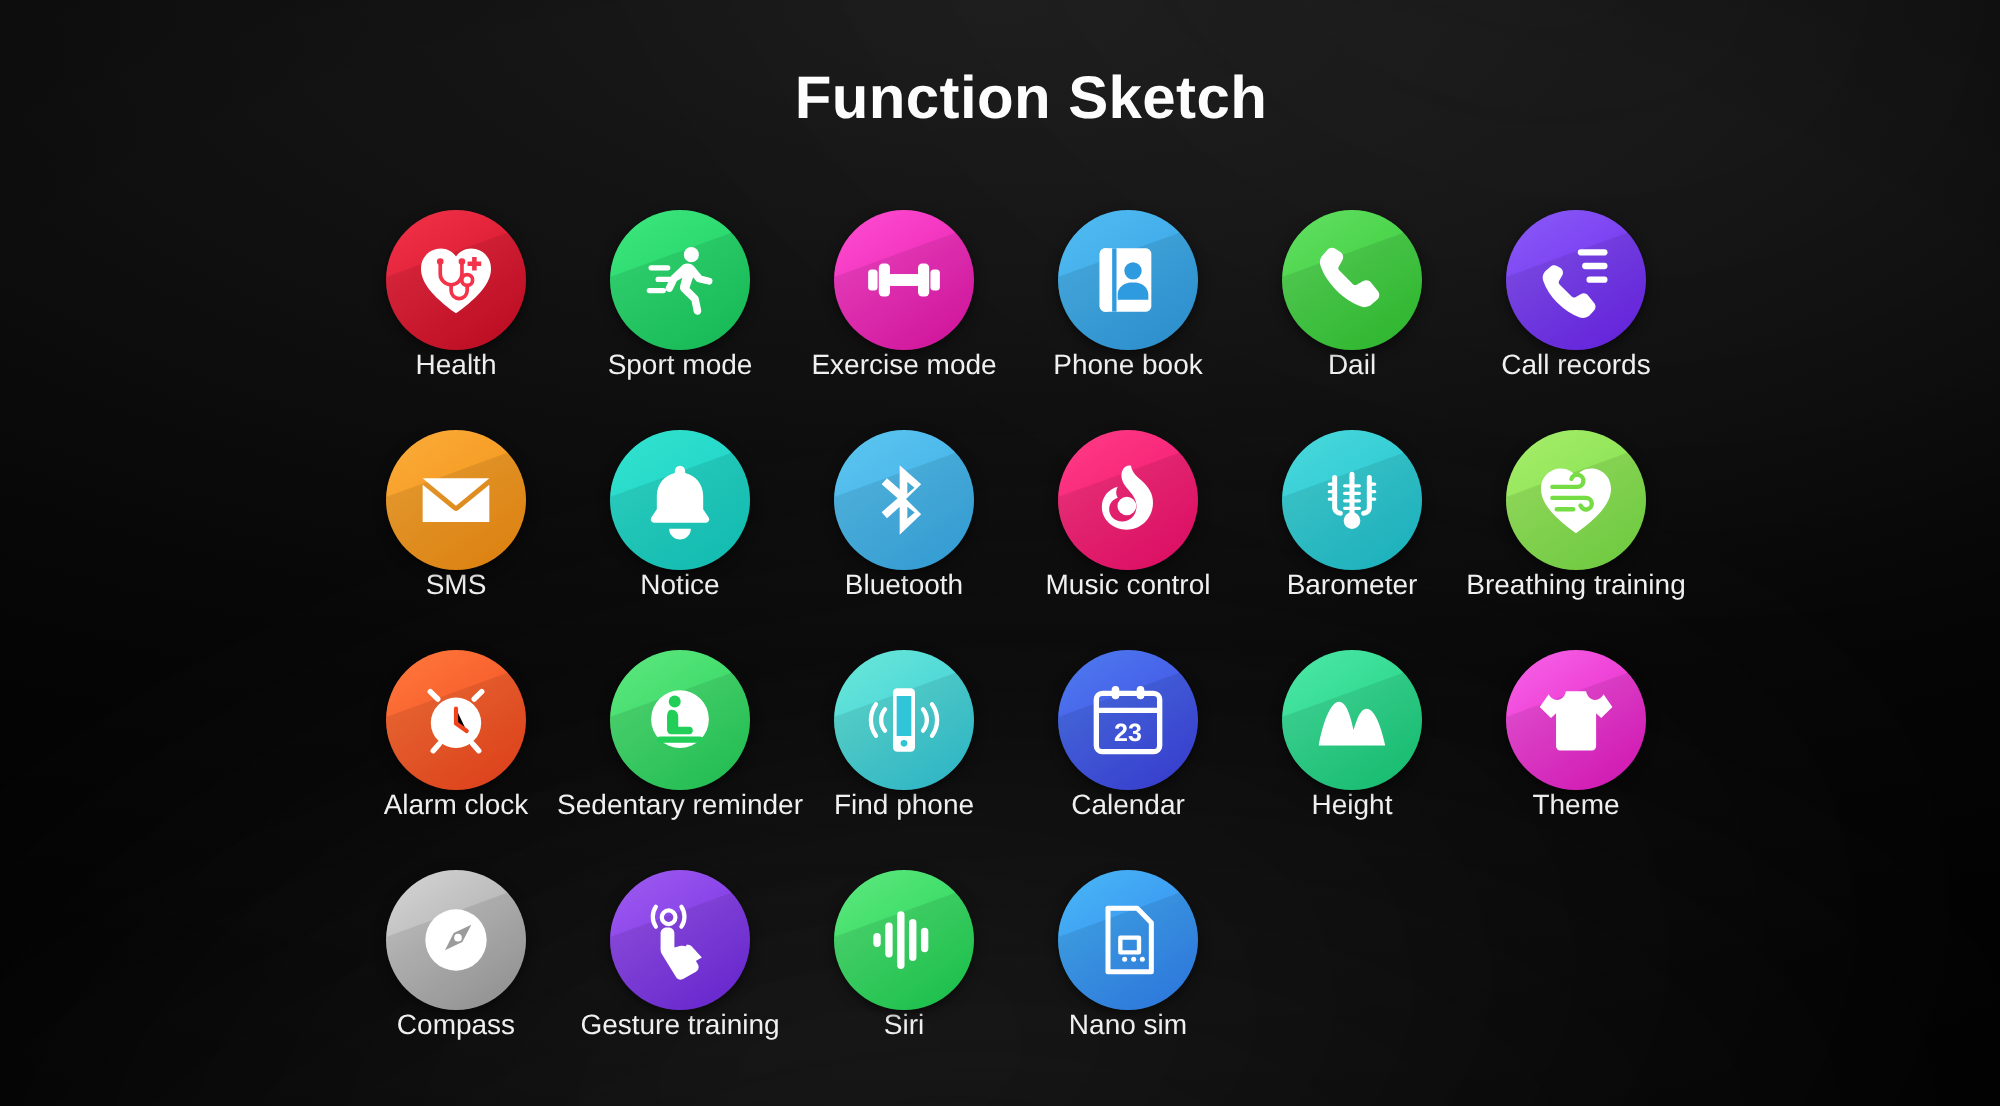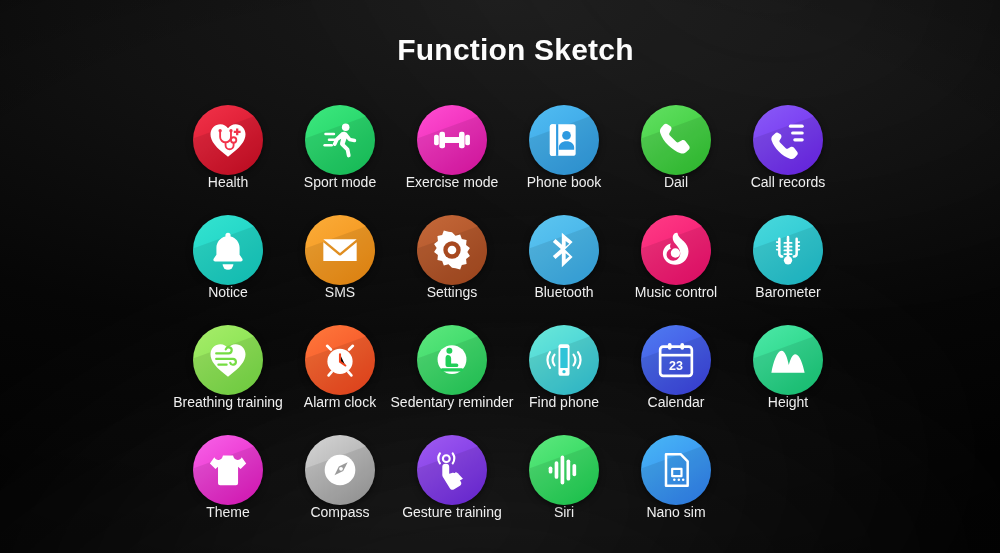--- a/index.html
+++ b/index.html
@@ -216,54 +216,41 @@
               <rect x="25" y="6.4" width="17" height="3.6" rx="1.8" fill="#ffffff"></rect>
               <rect x="27.5" y="14.2" width="14.5" height="3.6" rx="1.8" fill="#ffffff"></rect>
               <rect x="30" y="22" width="12" height="3.6" rx="1.8" fill="#ffffff"></rect>
             </svg>
           </div>
         </div>
         <div class="label">Call records</div>
       </div>
       <div class="cell">
         <div class="icon-wrap">
+          <div class="circle" style="background: linear-gradient(145deg, rgb(251, 173, 58) 0%, rgb(240, 139, 16) 100%);"></div>
+          <div class="glyph">
+            <svg xmlns="http://www.w3.org/2000/svg" width="40" height="40" viewBox="0 0 48 48">
+              <path fill="#ffffff" d="M4 11h40L24 27.5z"></path>
+              <path fill="#ffffff" d="M4 14.8v22.4h40V14.8L25.2 30.2a2 2 0 0 1-2.4 0z"></path>
+            </svg>
+          </div>
+        </div>
+        <div class="label">SMS</div>
+      </div>
+      <div class="cell">
+        <div class="icon-wrap">
           <div class="circle" style="background: linear-gradient(145deg, rgb(53, 227, 208) 0%, rgb(18, 203, 192) 100%);"></div>
           <div class="glyph">
             <svg xmlns="http://www.w3.org/2000/svg" width="40" height="40" viewBox="0 0 48 48">
               <path fill="#ffffff" d="M24 3.4a3.1 3.1 0 0 1 3.1 3.1v1.3c6.3 1.4 10.8 7 10.8 13.6v8.2l3.3 4.9c0.9 1.4-0.1 3.2-1.8 3.2H8.6c-1.7 0-2.7-1.8-1.8-3.2l3.3-4.9V21.4c0-6.6 4.5-12.2 10.8-13.6V6.5A3.1 3.1 0 0 1 24 3.4z"></path>
               <path fill="#ffffff" d="M17.5 41.2h13a6.5 6.5 0 0 1-13 0z"></path>
             </svg>
           </div>
         </div>
         <div class="label">Notice</div>
-      </div>
-      <div class="cell">
-        <div class="icon-wrap">
-          <div class="circle" style="background: linear-gradient(145deg, rgb(251, 173, 58) 0%, rgb(240, 139, 16) 100%);"></div>
-          <div class="glyph">
-            <svg xmlns="http://www.w3.org/2000/svg" width="40" height="40" viewBox="0 0 48 48">
-              <path fill="#ffffff" d="M4 11h40L24 27.5z"></path>
-              <path fill="#ffffff" d="M4 14.8v22.4h40V14.8L25.2 30.2a2 2 0 0 1-2.4 0z"></path>
-            </svg>
-          </div>
-        </div>
-        <div class="label">SMS</div>
-      </div>
-      <div class="cell">
-        <div class="icon-wrap">
-          <div class="circle" style="background: linear-gradient(145deg, rgb(196, 105, 58) 0%, rgb(168, 73, 31) 100%);"></div>
-          <div class="glyph">
-            <svg xmlns="http://www.w3.org/2000/svg" width="40" height="40" viewBox="0 0 48 48">
-              <path fill="#ffffff" d="M24 2.8l4.2 4.1 5.6-1.6 2 5.5 5.7 1.3-0.6 5.8 4.6 3.6-3.1 4.9 3.1 4.9-4.6 3.6 0.6 5.8-5.7 1.3-2 5.5-5.6-1.6L24 45.2l-4.2-4.1-5.6 1.6-2-5.5-5.7-1.3 0.6-5.8-4.6-3.6 3.1-4.9-3.1-4.9 4.6-3.6-0.6-5.8 5.7-1.3 2-5.5 5.6 1.6z"></path>
-              <circle cx="24" cy="24" r="10.4" fill="#a8491f"></circle>
-              <circle cx="24" cy="24" r="5.2" fill="#ffffff"></circle>
-            </svg>
-          </div>
-        </div>
-        <div class="label">Settings</div>
       </div>
       <div class="cell">
         <div class="icon-wrap">
           <div class="circle" style="background: linear-gradient(145deg, rgb(94, 198, 240) 0%, rgb(54, 169, 230) 100%);"></div>
           <div class="glyph">
             <svg xmlns="http://www.w3.org/2000/svg" width="40" height="40" viewBox="0 0 48 48">
               <path fill="#ffffff" d="M21.4 3.2l12.9 11.3-9.1 8.9 9.1 9.1-12.9 12.3V28.1l-7.6 6.8-3.2-3.6 9.6-8.4-9.6-8.4 3.2-3.6 7.6 6.8V3.2zm4.6 9.9v7.1l4.3-3.6-4.3-3.5zm0 14.9v7.3l4.4-3.8-4.4-3.5z"></path>
             </svg>
           </div>
         </div>

